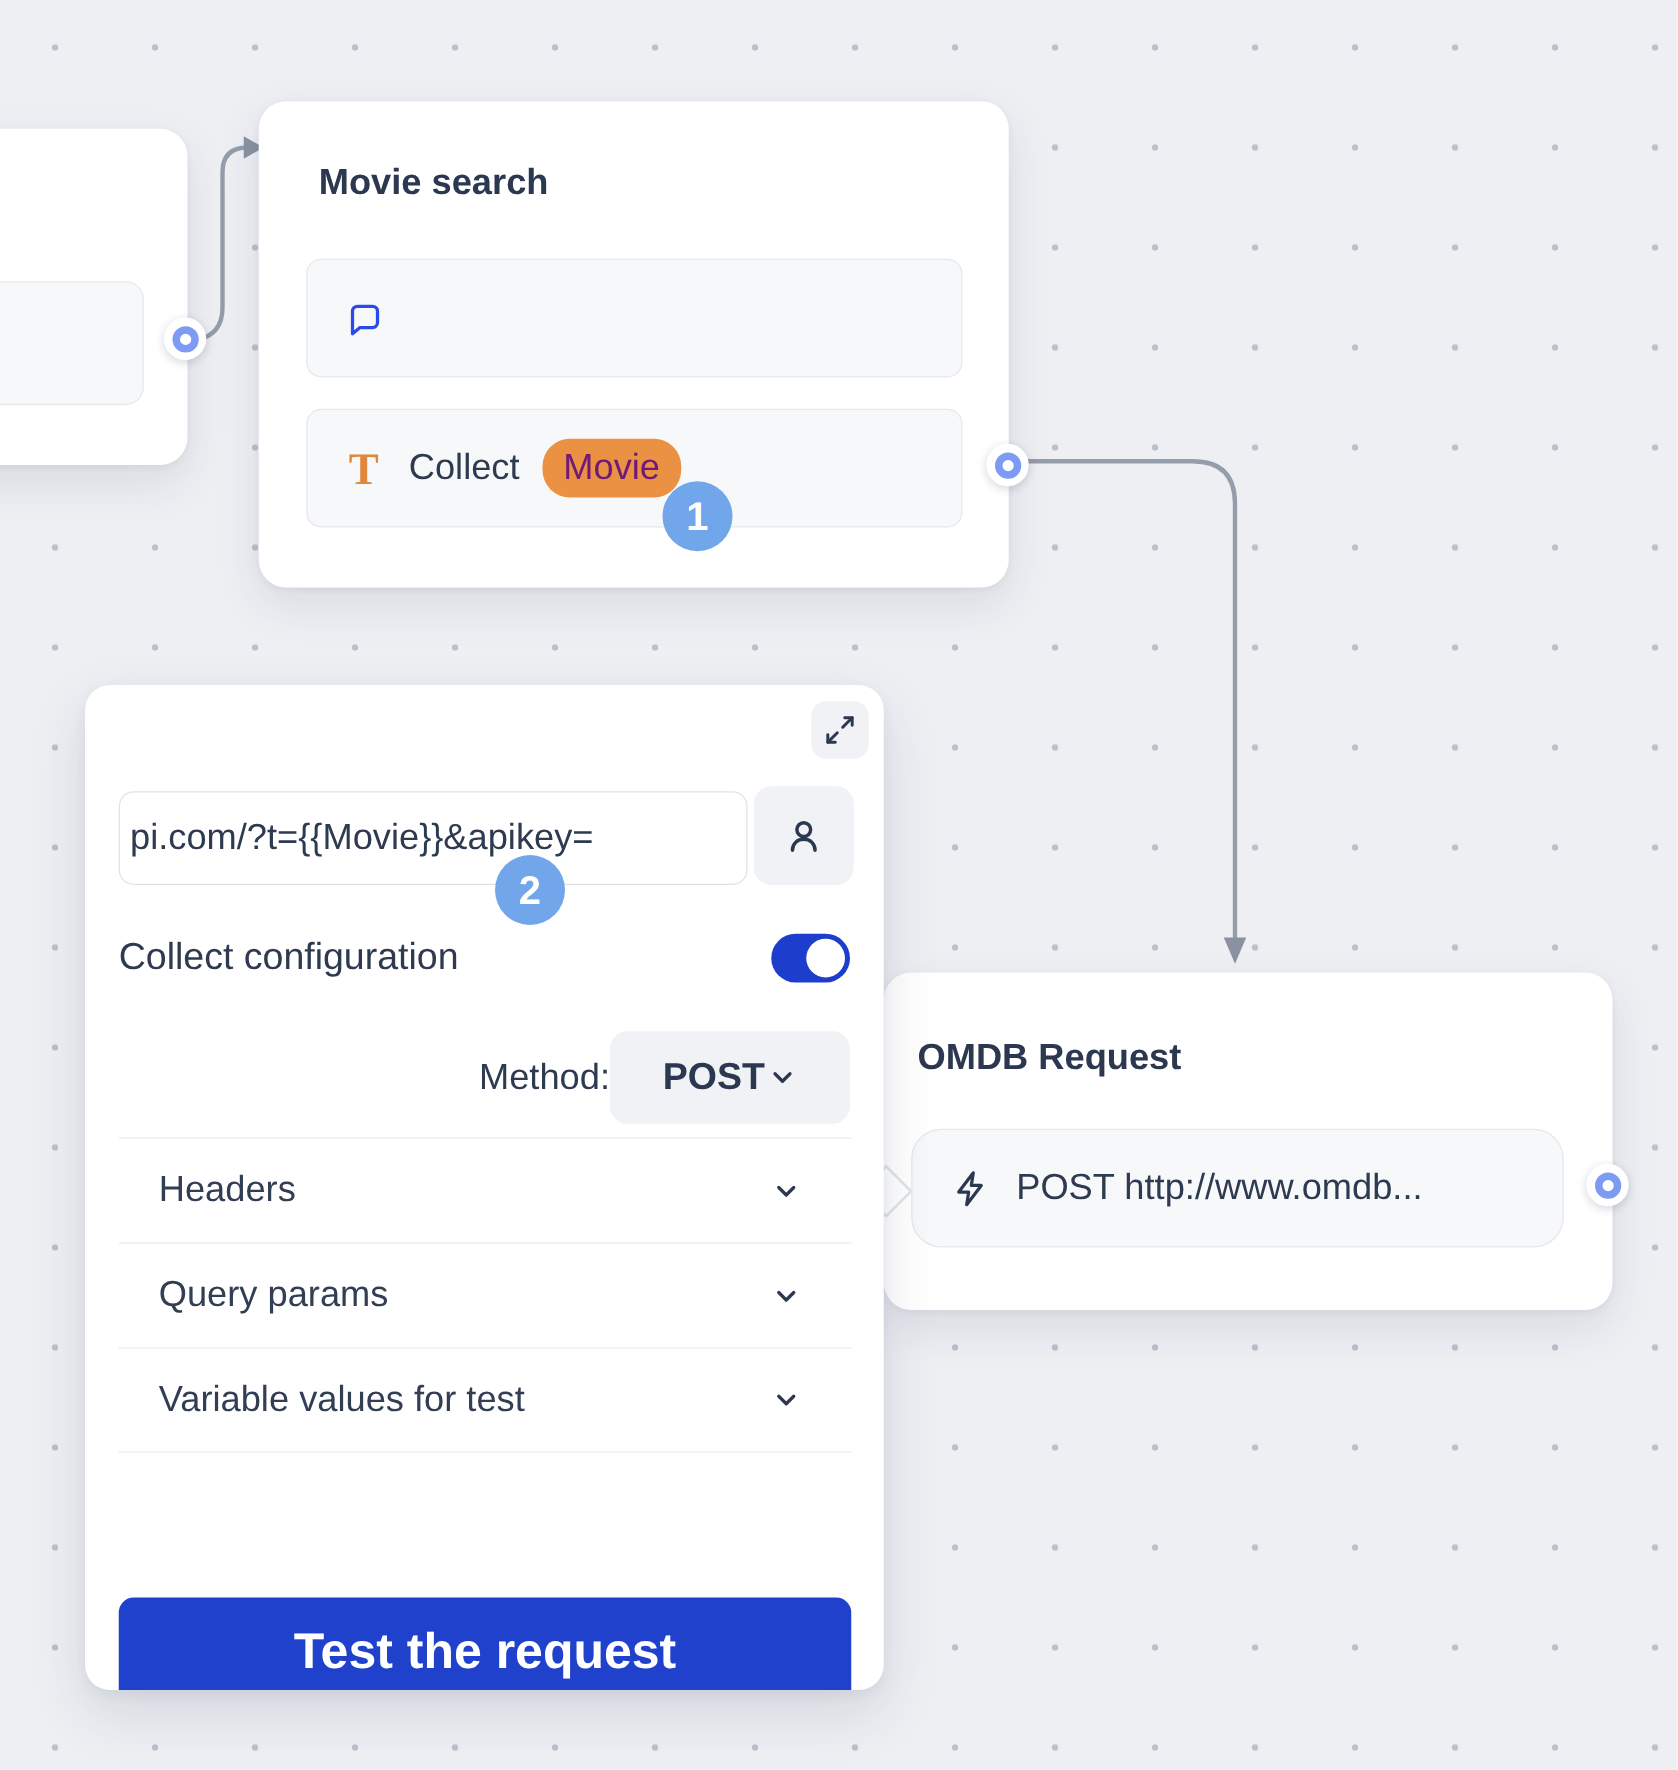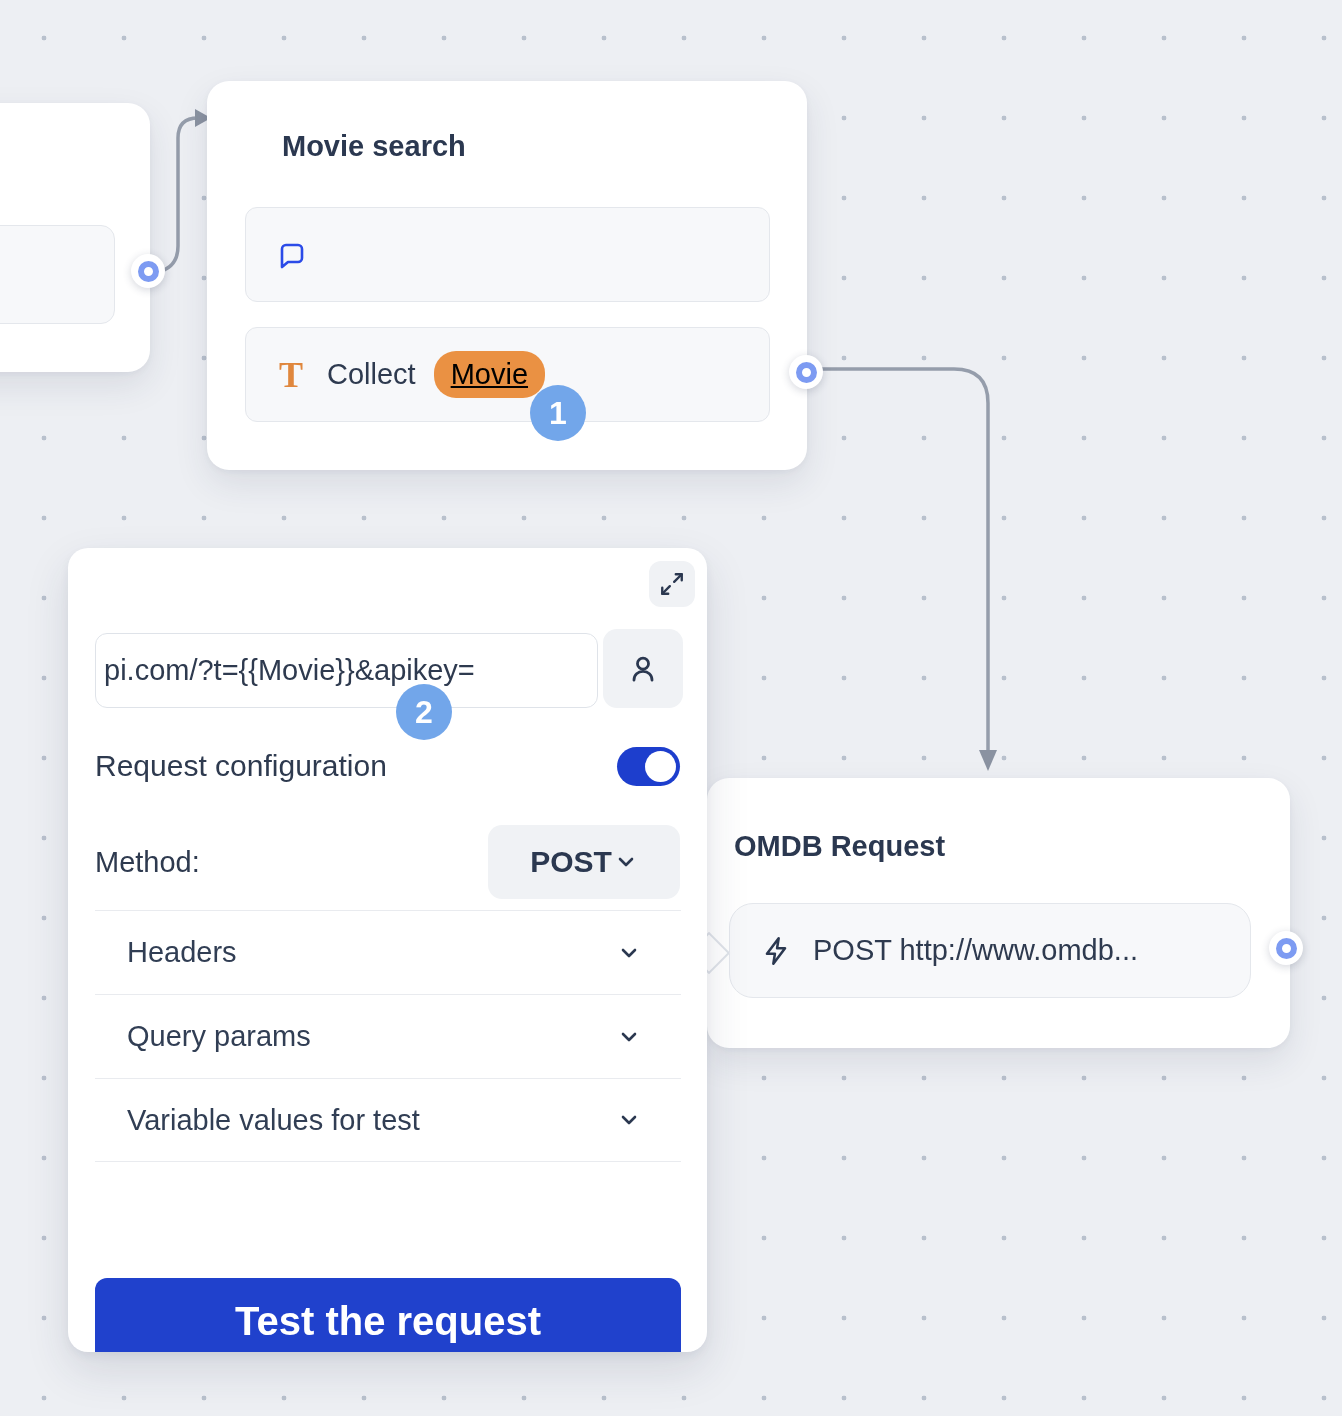--- a/index.html
+++ b/index.html
@@ -25,35 +25,35 @@
   .partial-item{
     position:absolute;left:-28px;top:122px;width:203px;height:97px;
     background:#f7f8fa;border:1.5px solid #e4e7ec;border-radius:14px;
   }
 
   .movie-card{left:207px;top:81px;width:600px;height:389px;z-index:10;}
   .node-title{
     position:absolute;font-size:29px;font-weight:bold;color:#2b3850;
     white-space:nowrap;
   }
-  .movie-title{left:48px;top:49px;margin-left:27px;}
+  .movie-title{left:48px;top:49px;}
   .node-item{
     position:absolute;background:#f7f8fa;border:1.5px solid #e4e7ec;border-radius:12px;
     display:flex;align-items:center;gap:20px;padding:0 0 0 29px;box-sizing:border-box;
     font-size:29px;color:#2e3a4f;white-space:nowrap;
   }
   .movie-item-1{left:38px;top:126px;width:525px;height:95px;}
   .movie-item-2{left:38px;top:246px;width:525px;height:95px;}
   .t-icon{
     font-family:"Liberation Serif","DejaVu Serif",serif;font-weight:600;
     font-size:36px;color:#e0873d;line-height:1;width:32px;text-align:center;
   }
   .var-badge{
-    background:#ea9143;color:#000000;border-radius:22px;
-    padding:7px 17px;font-size:29px;margin-left:-2px;text-decoration:underline;
+    background:#ea9143;color:#701a75;border-radius:22px;
+    padding:7px 17px;font-size:29px;margin-left:-2px;
   }
 
   .omdb-card{left:707px;top:778px;width:583px;height:270px;z-index:8;}
   .omdb-title{left:27px;top:52px;}
   .omdb-item{left:22px;top:125px;width:522px;height:95px;border-radius:24px;}
   .omdb-notch{
     position:absolute;left:694px;top:938px;width:26px;height:26px;
     background:#ffffff;border:2px solid #dfe3e9;transform:rotate(45deg);
     z-index:9;
   }
@@ -105,21 +105,21 @@
   .toggle{
     width:63px;height:39px;border-radius:20px;background:#1d3ecd;
     position:relative;cursor:pointer;flex:none;
   }
   .toggle-knob{
     position:absolute;right:4px;top:4px;width:31px;height:31px;border-radius:50%;
     background:#ffffff;
   }
   .method-row{
     position:absolute;left:27px;top:277px;width:585px;height:74px;
-    display:flex;align-items:center;justify-content:space-between;
+    display:flex;align-items:center;justify-content:flex-end;
   }
   .method-label{font-size:29px;color:#2e3a4f;}
   .method-select{
     width:192px;height:74px;background:#f0f2f5;border-radius:14px;
     display:flex;align-items:center;justify-content:center;gap:2px;
     font-size:30px;font-weight:bold;color:#2b3850;cursor:pointer;box-sizing:border-box;
   }
   .sections{position:absolute;left:27px;top:362px;width:586px;}
   .section-row{
     height:84px;border-top:1.5px solid #e9ebef;
@@ -210,21 +210,21 @@
     <div class="person-btn">
       <svg class="ico" width="34" height="34" viewBox="0 0 32 32">
         <g fill="none" stroke="#2b3850" stroke-width="2.6" stroke-linecap="round">
           <circle cx="16" cy="11" r="5.2"></circle>
           <path d="M7.5 26.5 c0 -5.2 3.8 -8.2 8.5 -8.2 s8.5 3 8.5 8.2"></path>
         </g>
       </svg>
     </div>
 
     <div class="adv-row">
-      <span class="adv-label">Request configuration</span>
+      <span class="adv-label">Collect configuration</span>
       <div class="toggle">
         <div class="toggle-knob"></div>
       </div>
     </div>
 
     <div class="method-row">
       <span class="method-label">Method:</span>
       <div class="method-select">
         <span>POST</span>
         <svg class="ico" width="24" height="24" viewBox="0 0 24 24">

